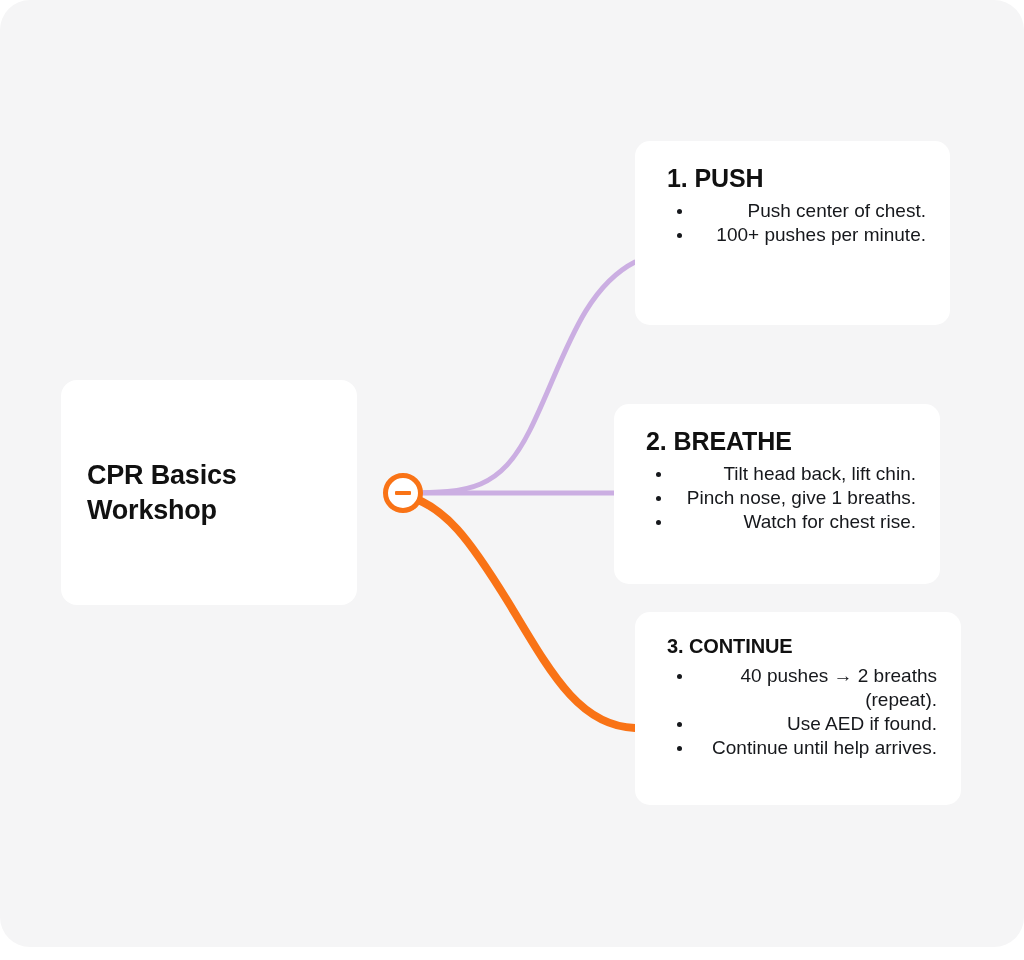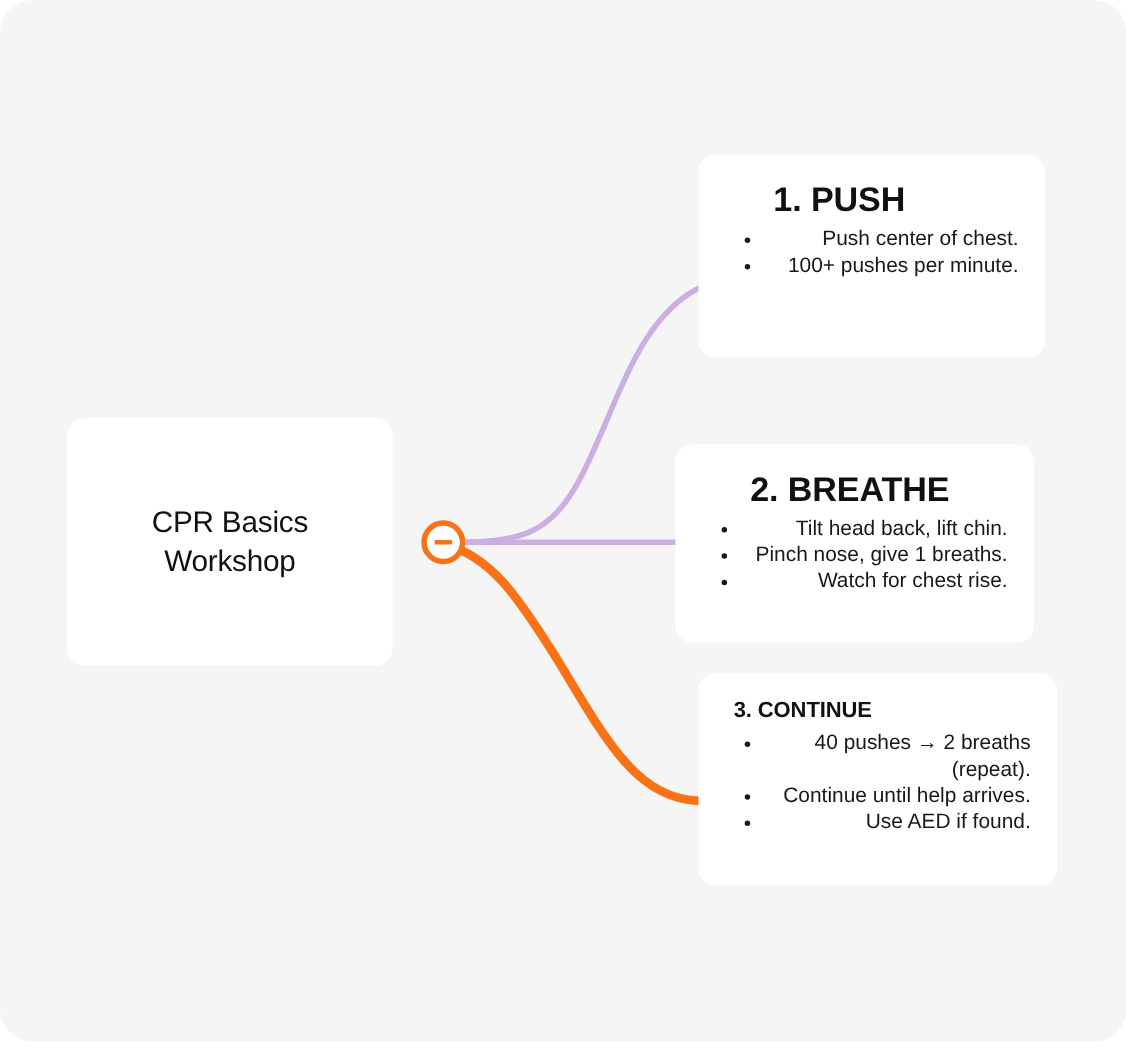--- a/index.html
+++ b/index.html
@@ -49,24 +49,24 @@
     background: #ffffff;
     border-radius: 16px;
     display: flex;
     align-items: center;
     justify-content: center;
     box-sizing: border-box;
     padding: 10px 26px;
   }
   .root-title {
     font-size: 27px;
-    font-weight: 400;
+    font-weight: 700;
     line-height: 1.28;
     color: #111111;
-    text-align: center;
+    text-align: left;
     letter-spacing: -0.2px;
   }
 
   
   .collapse-toggle {
     position: absolute;
     left: 383px;
     top: 473px;
     width: 40px;
     height: 40px;
@@ -94,21 +94,21 @@
     border-radius: 15px;
     box-sizing: border-box;
     padding: 22px 24px 20px 32px;
   }
   .card-title {
     font-weight: 700;
     color: #111111;
     letter-spacing: -0.1px;
     margin: 0 0 6px 0;
   }
-  .card-title.size-lg { font-size: 31px; line-height: 1.2; margin-left: 36px; }
+  .card-title.size-lg { font-size: 25px; line-height: 1.2; }
   .card-title.size-sm { font-size: 20px; line-height: 1.2; }
 
   .bullet-list {
     list-style: none;
     margin: 0;
     padding: 0;
   }
   .bullet-list li {
     position: relative;
     padding-left: 29px;
@@ -167,18 +167,18 @@
       <li>Tilt head back, lift chin.</li>
       <li>Pinch nose, give 1 breaths.</li>
       <li>Watch for chest rise.</li>
     </ul>
   </div>
 
   <div class="branch-card" id="card-continue">
     <div class="card-title size-sm">3. CONTINUE</div>
     <ul class="bullet-list">
       <li>40 pushes → 2 breaths (repeat).</li>
+      <li>Use AED if found.</li>
       <li>Continue until help arrives.</li>
-      <li>Use AED if found.</li>
     </ul>
   </div>
 
 </div>
 
 </body></html>

